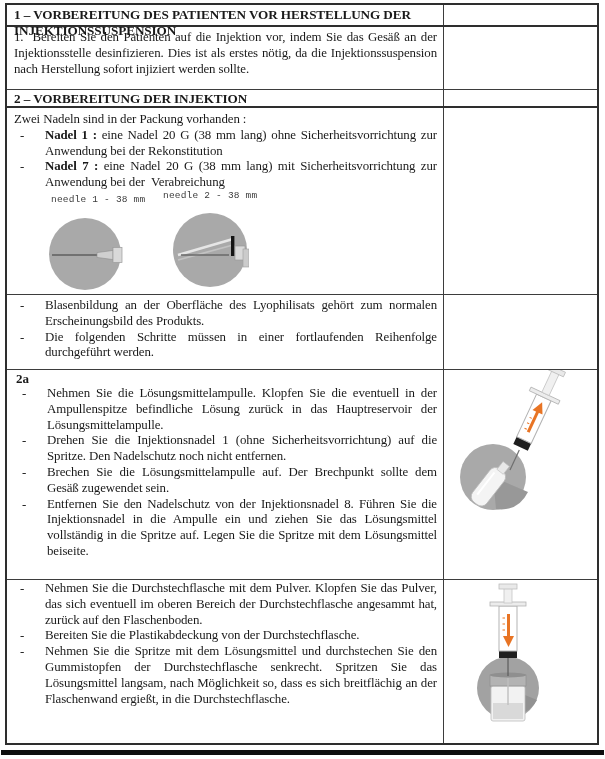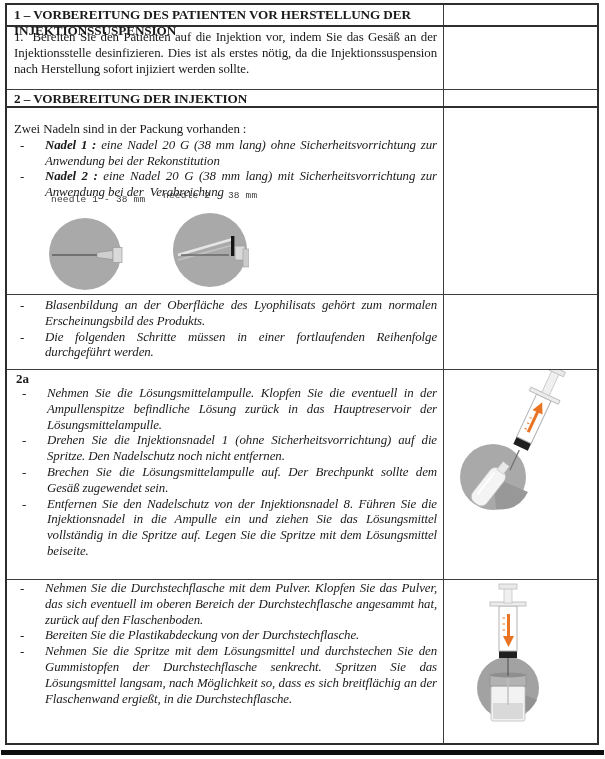--- a/index.html
+++ b/index.html
@@ -17,21 +17,21 @@
   .row.last { border-bottom:none; flex:1; }
   .cell-l {
     width:437px; flex:none; border-right:1px solid #3d3d3d; box-sizing:border-box;
     padding:2px 6px 2px 7px; position:relative;
   }
   .cell-r { flex:1; position:relative; overflow:hidden; }
   .hdr-text { font-weight:bold; font-size:13.2px; line-height:15.6px; letter-spacing:-0.1px; }
   p.body { font-size:12.9px; line-height:15.8px; text-align:justify; margin:0; letter-spacing:-0.1px; }
   .li { display:flex; font-size:12.9px; line-height:15.8px; letter-spacing:-0.1px; }
   .li .mk { width:25px; flex:none; }
-  .li .tx { flex:1; text-align:justify;font-style:italic; }
+  .li .tx { flex:1; text-align:justify; }
   .step-label { font-weight:bold; font-size:13px; line-height:15px; }
   .needle-label {
     position:absolute; font-family:Liberation Mono, monospace; font-size:9.5px;
     color:#3c3c3c; letter-spacing:0.2px;
   }
   .abs { position:absolute; }
   .bottom-bar { position:absolute; left:1px; top:750px; width:603px; height:5px; background:#0e0e0e; }
 </style>
 </head>
 <body>
@@ -54,29 +54,29 @@
     </div>
 
     <div class="row hdr-row" style="height:18px;">
       <div class="cell-l" style="padding-top:1px;">
         <div class="hdr-text">2 – VORBEREITUNG DER INJEKTION</div>
       </div>
       <div class="cell-r"></div>
     </div>
 
     <div class="row" style="height:187px;">
-      <div class="cell-l" style="padding-top:14px;">
+      <div class="cell-l" style="padding-top:4px;">
         <p class="body" style="text-align:left;">Zwei Nadeln sind in der Packung vorhanden :</p>
         <div class="li">
           <span class="mk" style="padding-left:6px;">-</span>
           <span class="tx"><b>Nadel 1 :</b><span> eine Nadel 20 G (38 mm lang) ohne Sicherheitsvorrichtung zur Anwendung bei der Rekonstitution</span></span>
         </div>
         <div class="li">
           <span class="mk" style="padding-left:6px;">-</span>
-          <span class="tx"><b>Nadel 2 :</b><span> eine Nadel 20 G (38 mm lang) mit Sicherheitsvorrichtung zur Anwendung bei der&nbsp; Verabreichung</span></span>
+          <span class="tx"><b>Nadel 7 :</b><span> eine Nadel 20 G (38 mm lang) mit Sicherheitsvorrichtung zur Anwendung bei der&nbsp; Verabreichung</span></span>
         </div>
 
         <span class="needle-label" style="left:44px; top:86px;">needle 1 - 38 mm</span>
         <span class="needle-label" style="left:156px; top:82px;">needle 2 - 38 mm</span>
 
         <svg class="abs" style="left:40px; top:106px;" width="76" height="78" viewBox="0 0 76 78">
           <circle cx="38" cy="40" r="36" fill="#a9a9a9"></circle>
           <line x1="5" y1="41" x2="50" y2="41" stroke="#5f5f5f" stroke-width="1.4"></line>
           <polygon points="50,38.6 66,36.4 66,45.6 50,43.4" fill="#cfcfcf" stroke="#8d8d8d" stroke-width="0.6"></polygon>
           <rect x="66" y="33.5" width="9" height="15" fill="#d9d9d9" stroke="#9a9a9a" stroke-width="0.7"></rect>

